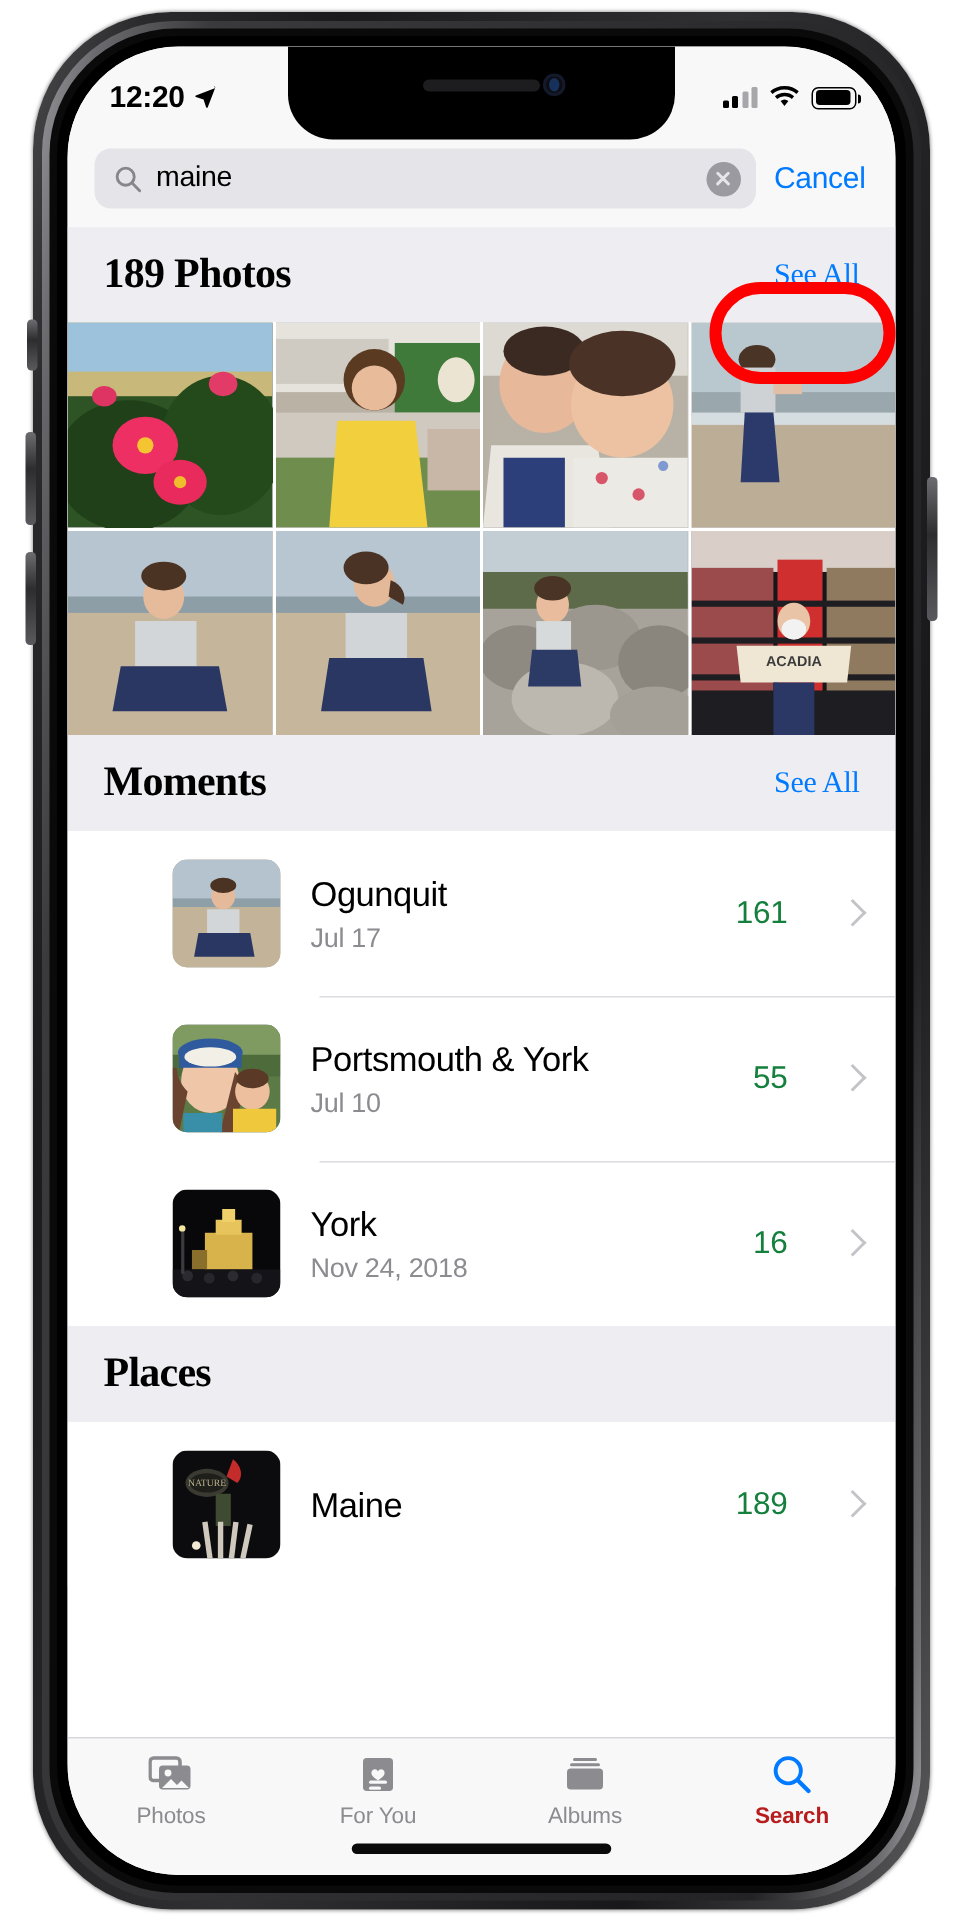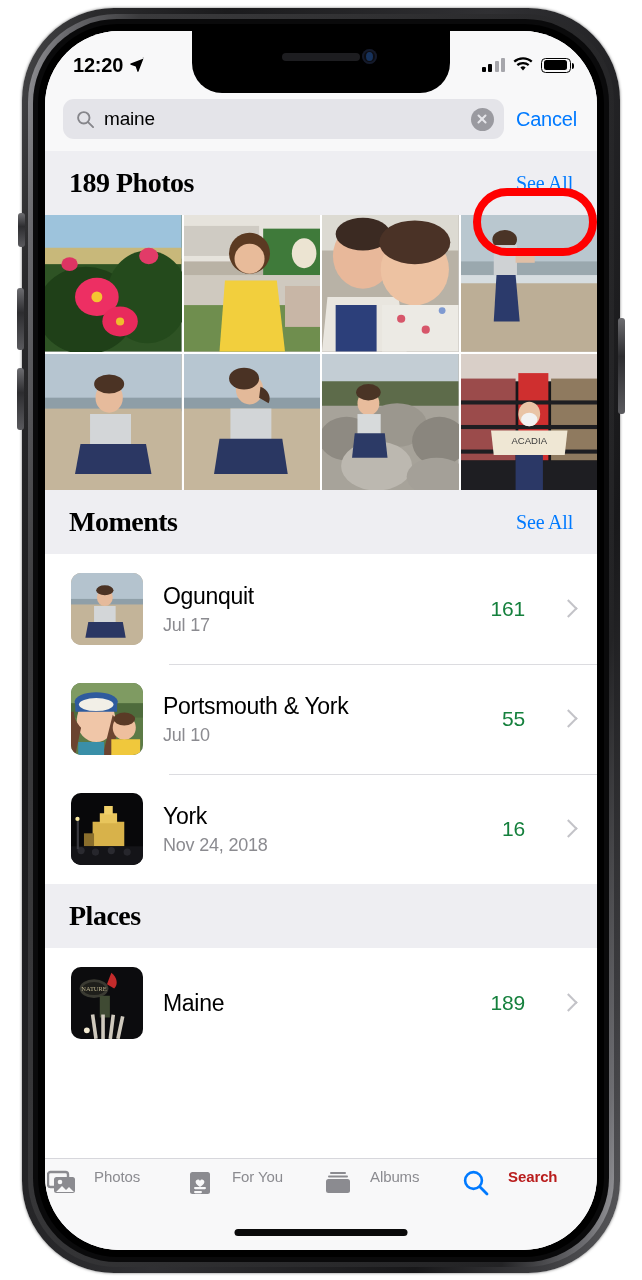--- a/index.html
+++ b/index.html
@@ -100,45 +100,45 @@
   .section-header {
     background:#eeeef2; display:flex; align-items:center; justify-content:space-between;
     padding:0 24px;
   }
   .section-header.big { height:64px;font-family:Liberation Serif, serif; }
   .section-header .title { font-size:28px; font-weight:700; color:#000; letter-spacing:-.5px; }
   .section-header .seeall { font-size:20px; color:#007aff; letter-spacing:-.2px; cursor:pointer;margin-left:27px; }
 
   
   .photo-grid { display:grid; grid-template-columns:repeat(4,1fr); gap:2px; background:#fff; }
-  .photo-cell { position:relative; width:100%; padding-top:100%; overflow:hidden; background:#ccc; cursor:pointer; }
+  .photo-cell { position:relative; width:100%; padding-top:100%; overflow:hidden; background:#ccc; cursor:pointer;font-weight:bold; }
   .photo-cell > svg { position:absolute; inset:0; width:100%; height:100%; display:block; }
 
   
-  .list { background:#ffffff; }
+  .list { background:#ffffff;padding-left:44px; }
   .row { display:flex; align-items:center; height:110px; padding:0 24px 0 26px; gap:20px; position:relative; cursor:pointer; }
   .row + .row::before { content:""; position:absolute; left:124px; right:0; top:0; height:1px; background:#dcdce0; }
   .thumb { width:72px; height:72px; border-radius:10px; overflow:hidden; flex:0 0 72px; background:#bbb; position:relative; }
   .thumb svg { width:100%; height:100%; display:block; }
   .row-text { flex:1 1 auto; min-width:0; }
   .row-title { font-size:23px; color:#000; letter-spacing:-.3px; line-height:1.22; }
   .row-sub { font-size:18px; color:#8b8b90; letter-spacing:-.2px; margin-top:4px; }
   .row-count { font-size:21px; color:#15803d; letter-spacing:-.2px; }
   .chev { width:11px; height:19px; flex:0 0 11px; margin-left:17px; position:relative; }
   .chev::before{
     content:""; position:absolute; left:0; top:2.5px; width:11px; height:11px;
     border-right:2.6px solid #c3c3c8; border-top:2.6px solid #c3c3c8; transform:rotate(45deg);
   }
 
   
   .tabbar {
     flex:0 0 92px; background:#f8f8f9; border-top:1px solid #d7d7dc;
     display:flex; align-items:flex-start; padding-top:9px; position:relative; z-index:20;
   }
-  .tab { flex:1 1 0; display:flex; flex-direction:row; align-items:flex-start; gap:16px; cursor:pointer; }
+  .tab { flex:1 1 0; display:flex; flex-direction:column; align-items:center; gap:4px; cursor:pointer; }
   .tab-ic { width:33px; height:30px; display:flex; align-items:center; justify-content:center; }
   .tab-label { font-size:15px; color:#8b8b90; letter-spacing:-.1px; }
   .tab.active .tab-label { color:#b91c1c; font-weight:600; }
   .home-indicator {
     position:absolute; left:50%; transform:translateX(-50%); bottom:14px;
     width:173px; height:7px; border-radius:4px; background:#0a0a0a; z-index:35;
   }
 
   
   .annot {

